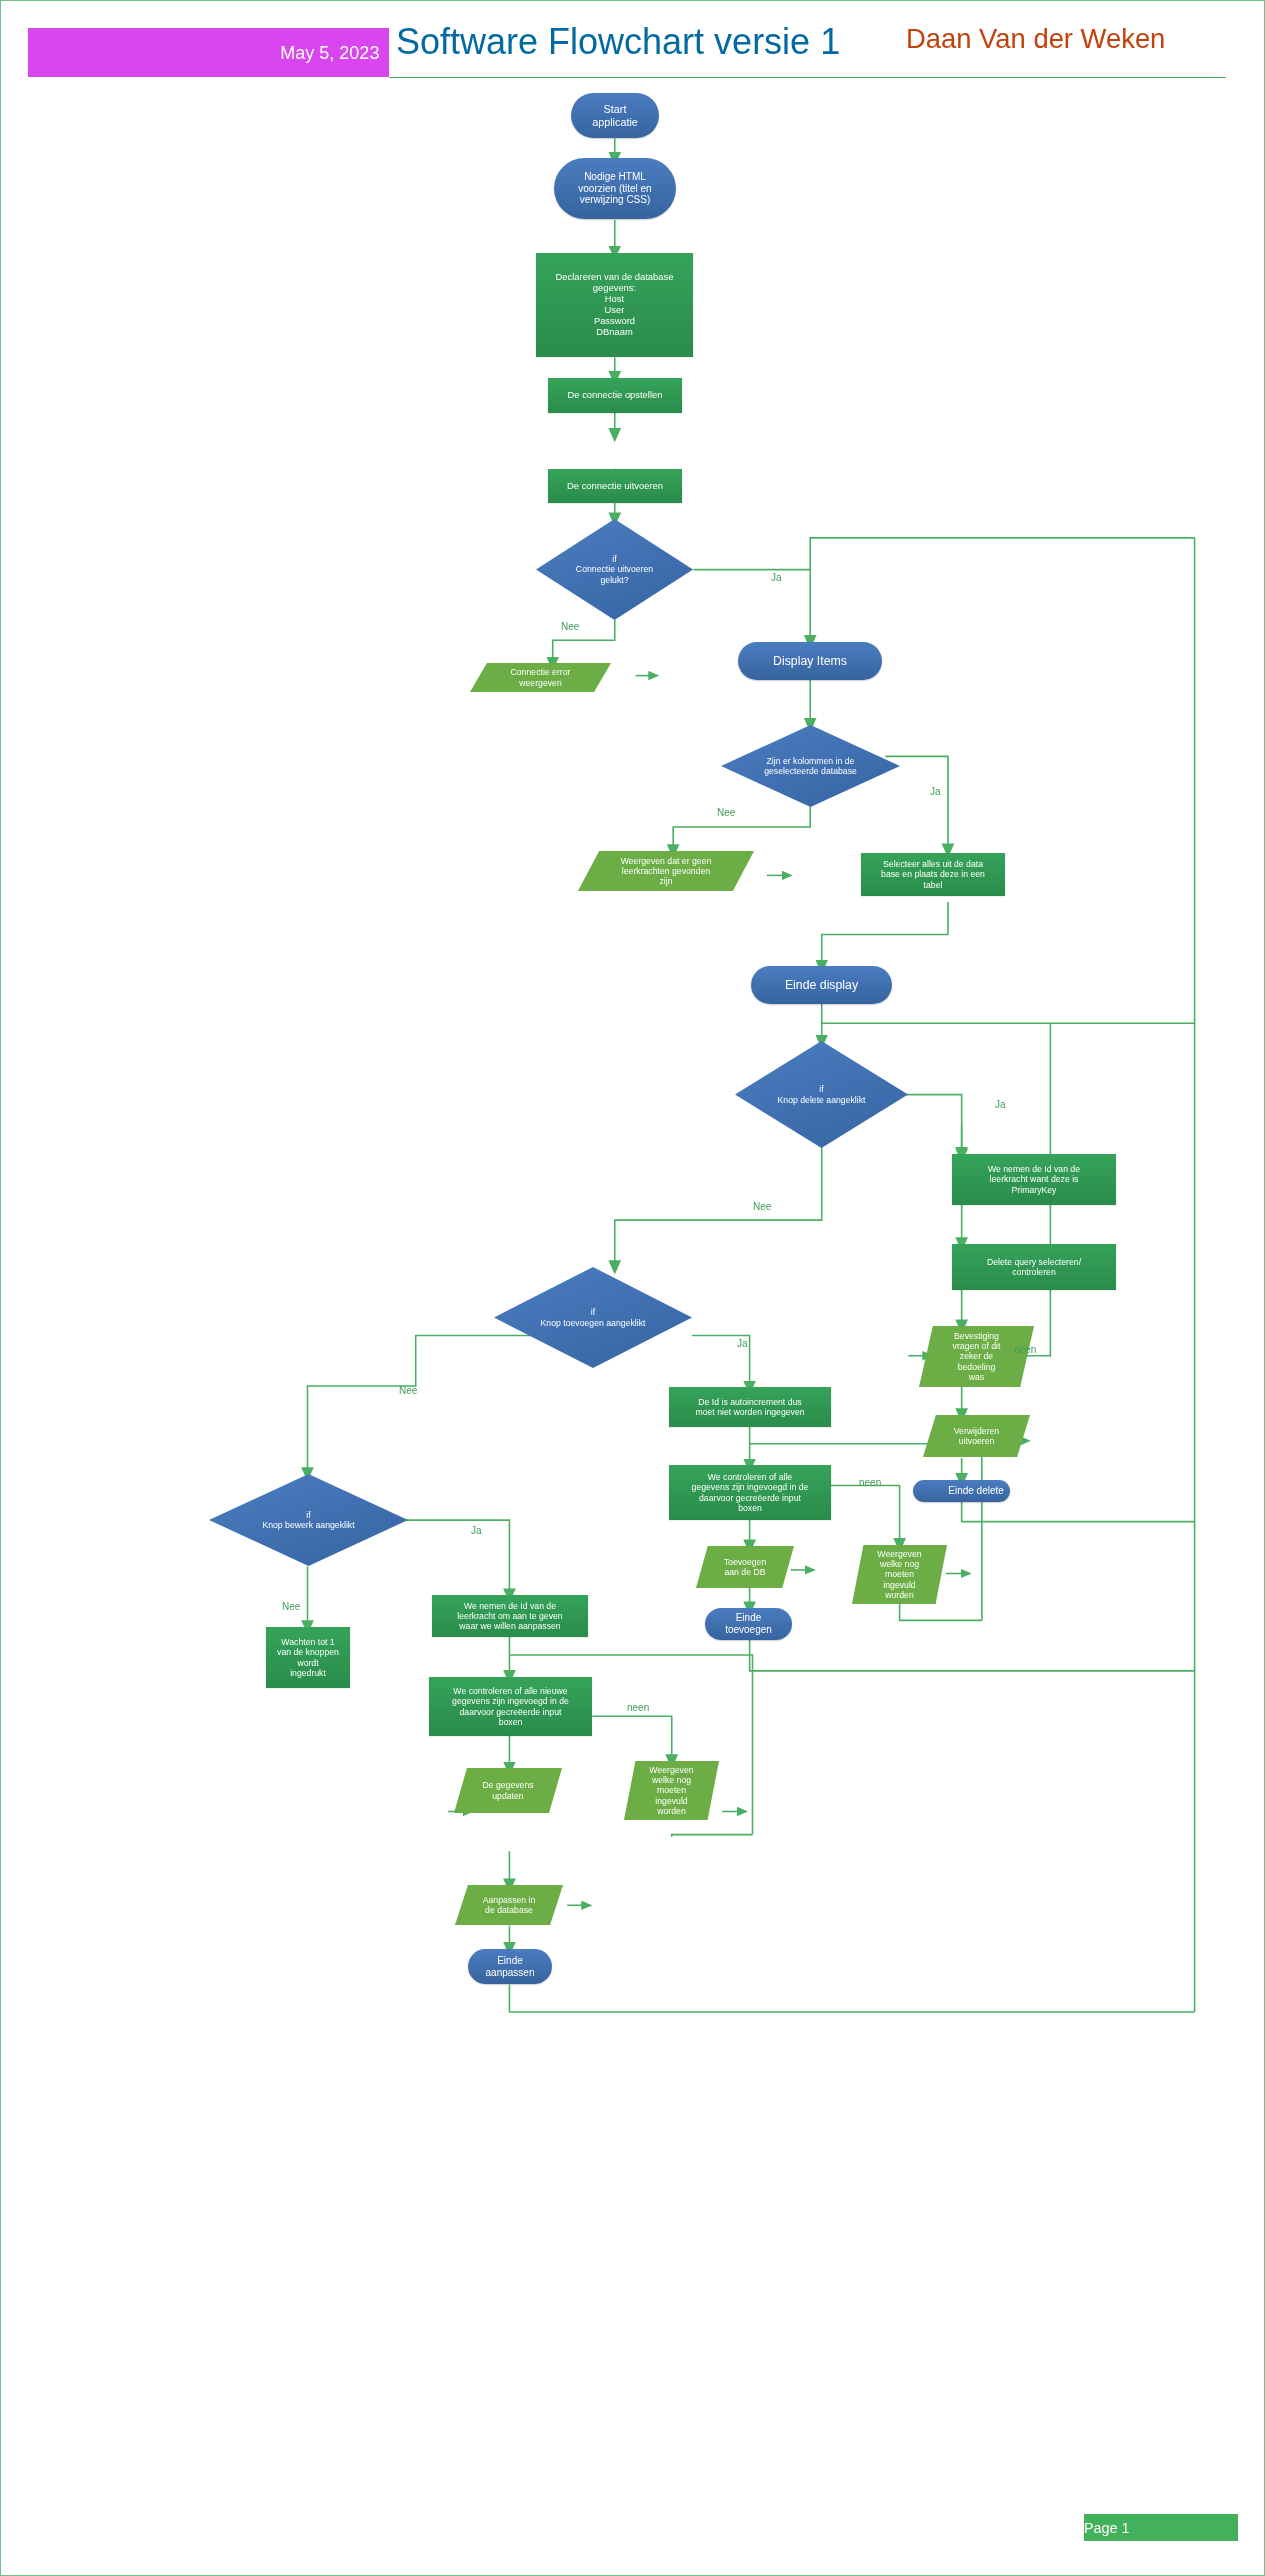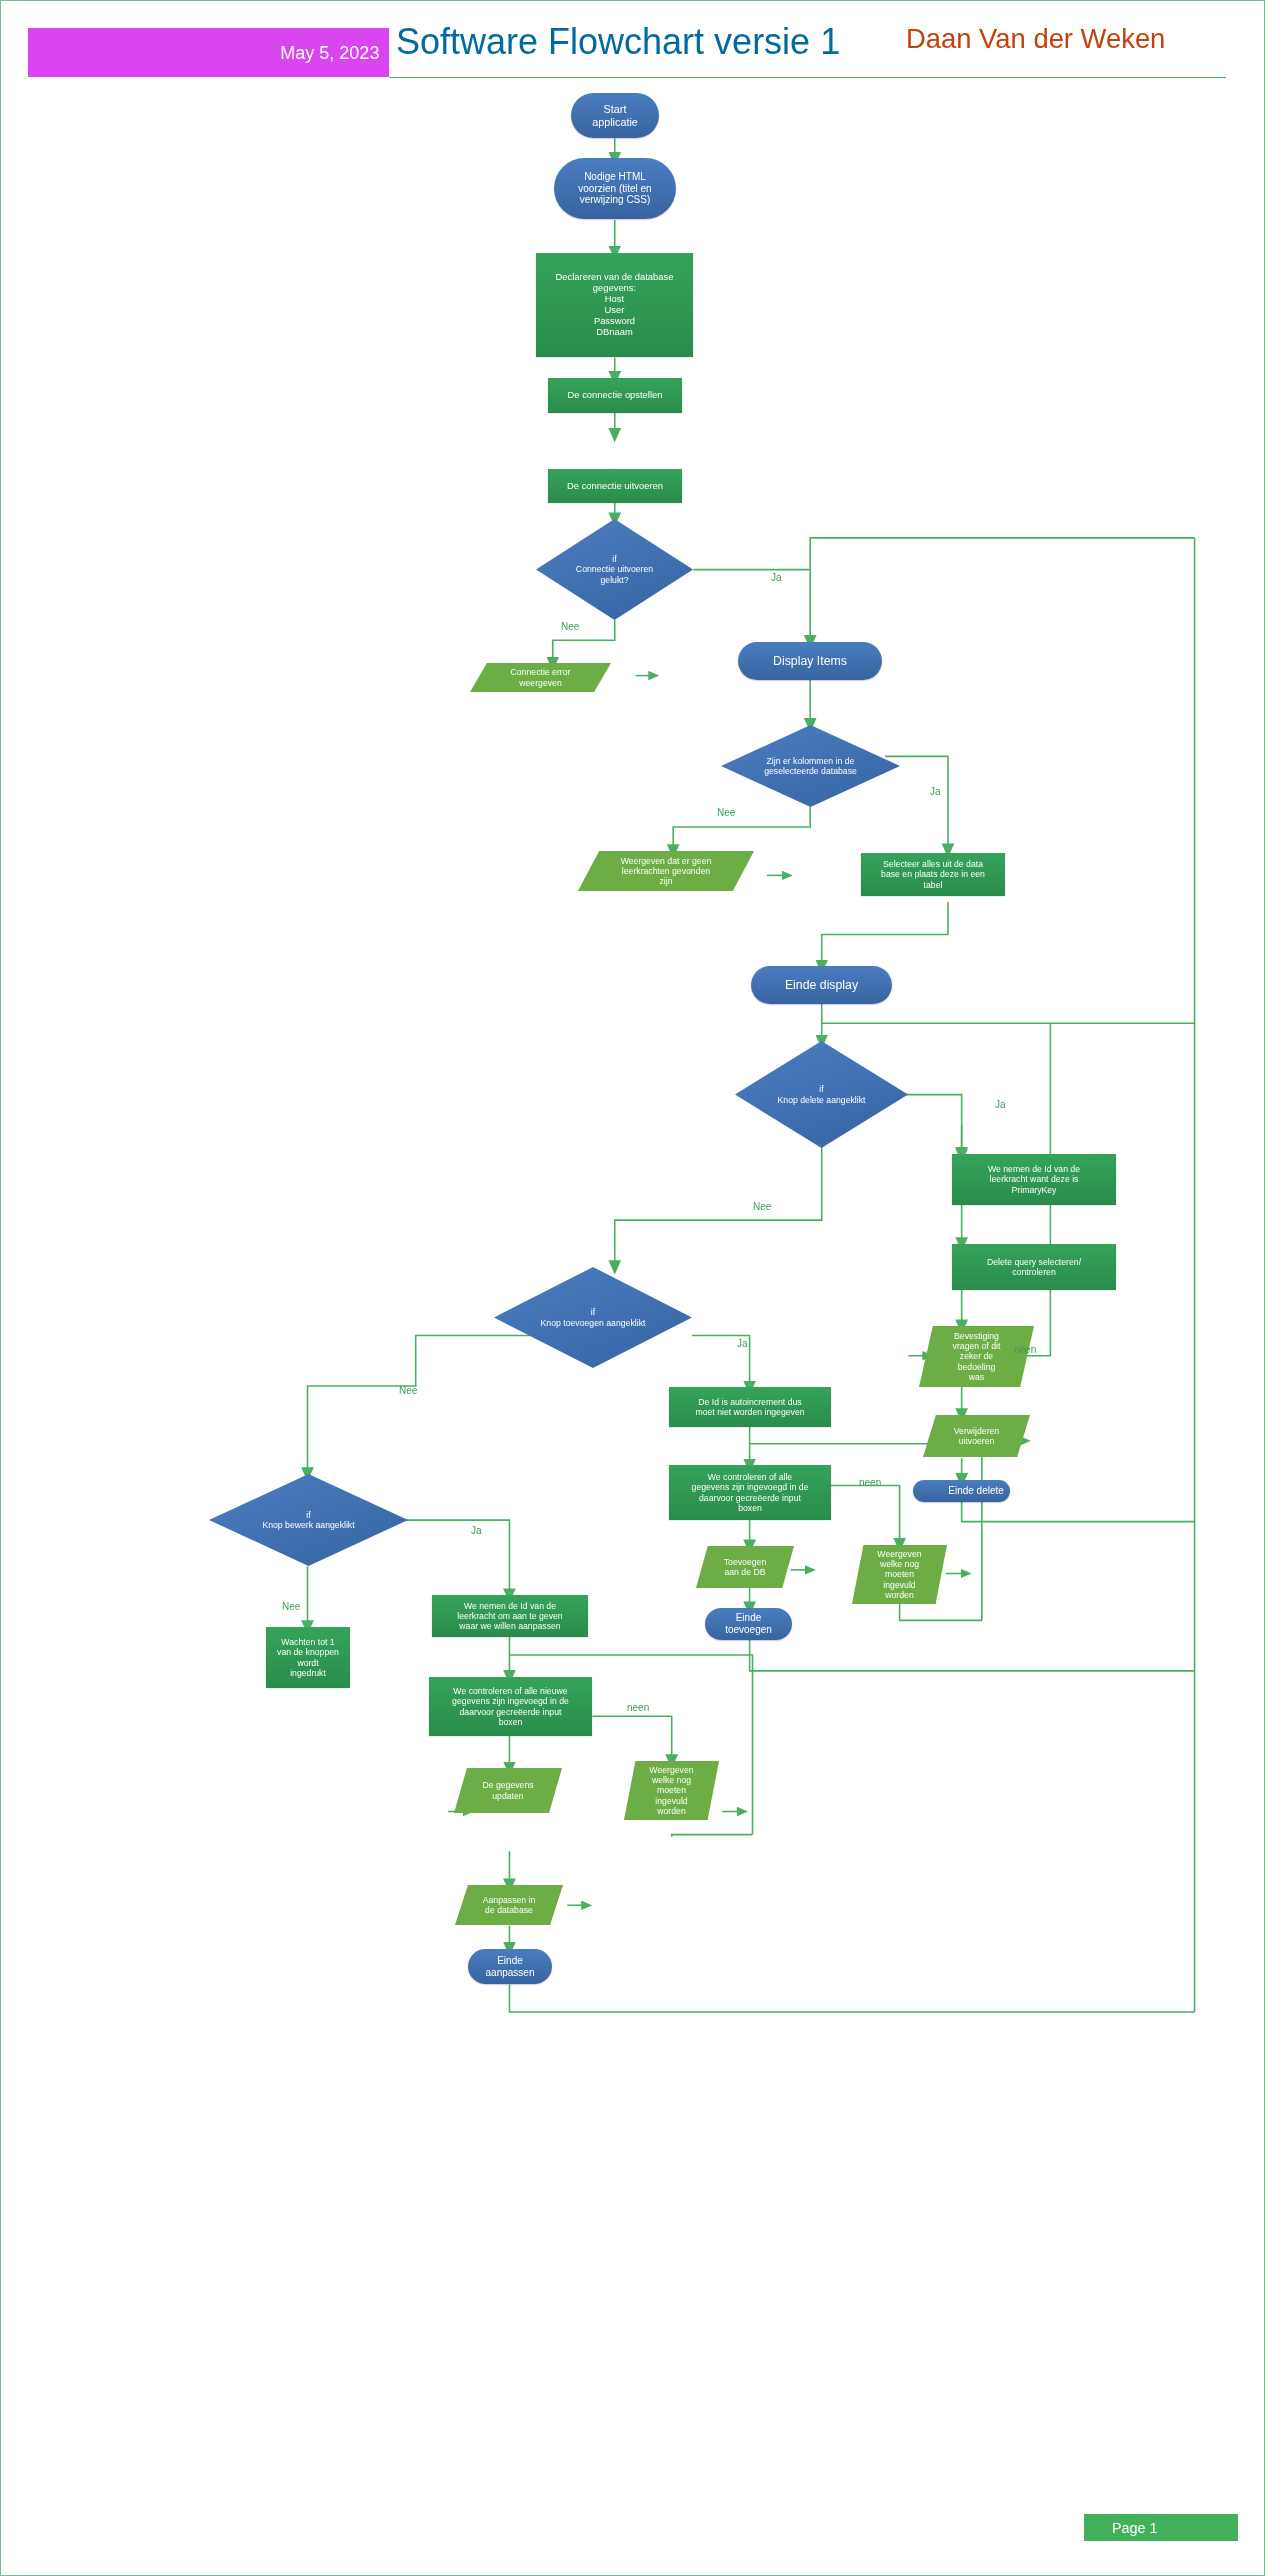--- a/index.html
+++ b/index.html
@@ -10,22 +10,22 @@
   
   #hdr-band{position:absolute;left:27.4px;top:27px;width:361px;height:49px;background:#d946ef;}
   #hdr-date{position:absolute;right:10px;top:50%;transform:translateY(-50%);
             color:#ffffff;font-size:18px;white-space:nowrap;}
   #hdr-title{position:absolute;left:395px;top:20px;color:#0369a1;font-size:36px;white-space:nowrap;}
   #hdr-author{position:absolute;left:905px;top:22.4px;color:#c2410c;font-size:27.4px;white-space:nowrap;}
   #hdr-rule{position:absolute;left:388px;top:76px;width:837px;height:1.4px;background:#43b05c;}
 
   
   #footer-band{position:absolute;left:1083px;top:2513px;width:154px;height:27.4px;background:#43b05c;}
-  #footer-text{position:absolute;left:19px;top:50%;transform:translateY(-50%);
-               color:#ffffff;font-size:14.4px;padding-left:9px;}
+  #footer-text{position:absolute;left:0;top:50%;transform:translateY(-50%);
+               color:#ffffff;font-size:14.4px;}
 
   
   #wires{position:absolute;left:0;top:0;width:1265px;height:2576px;}
 
   
   .node{position:absolute;box-sizing:border-box;display:flex;align-items:center;
         justify-content:center;text-align:center;color:#ffffff;line-height:1.16;
         padding:1.4px 2.9px;}
   .term{border-radius:721px;background:linear-gradient(180deg,#4a7cc0 0%,#37649f 100%);
         box-shadow:0 0.7px 1.4px rgba(0,0,0,.25);}

